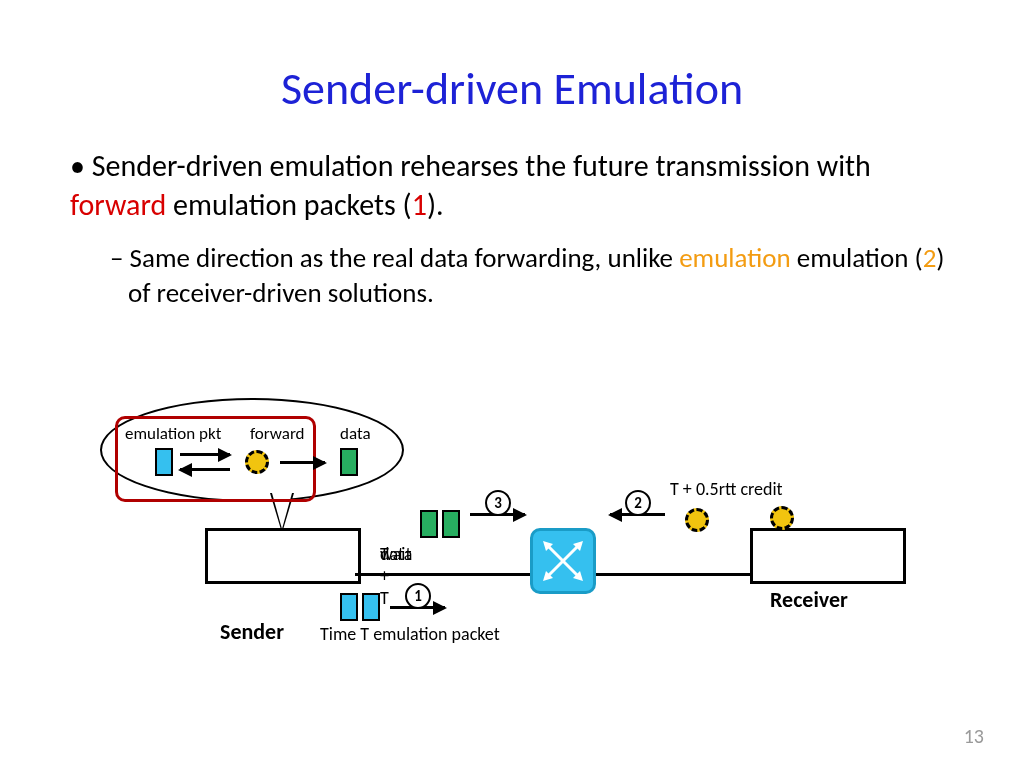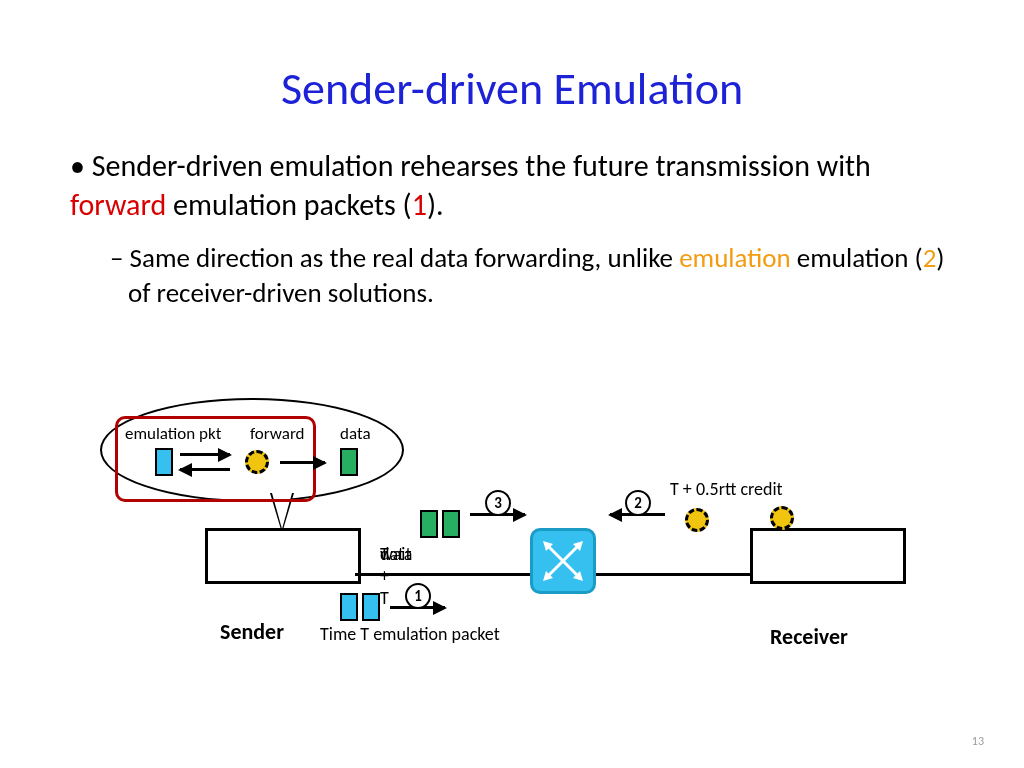--- a/index.html
+++ b/index.html
@@ -40,40 +40,40 @@
     margin-top: 16px;
   }
   .bullets li.l2::before { content: "– "; }
   .red { color: #d80000; }
   .orange { color: #f39c12; }
   .pagenum {
     position: absolute;
     bottom: 20px;
     right: 40px;
     color: #9a9a9a;
-    font-size: 12px;
+    font-size: 20px;
     text-align: center;
   }
   
   .diagram {
     position: absolute;
     left: 70px;
     top: 398px;
     width: 880px;
     height: 310px;
   }
   .diagram * { position: absolute; }
   .box {
     background: #fff;
     border: 3px solid #000;
   }
   .sender-box { left: 135px; top: 130px; width: 150px; height: 50px; }
   .receiver-box { left: 680px; top: 130px; width: 150px; height: 50px; }
   .sender-lbl { left: 150px; top: 188px; font-weight: bold; font-size: 22px; margin-top: 32px; }
-  .receiver-lbl { left: 700px; top: 188px; font-weight: bold; font-size: 22px; margin-top: 37px; }
+  .receiver-lbl { left: 700px; top: 188px; font-weight: bold; font-size: 22px; }
   .link-line {
     left: 285px; top: 175px; width: 395px; height: 0;
     border-top: 3px solid #000;
   }
   .switch {
     left: 460px; top: 130px; width: 60px; height: 60px;
     background: #35c0ef;
     border: 3px solid #1a9cc7;
     border-radius: 10px;
   }

